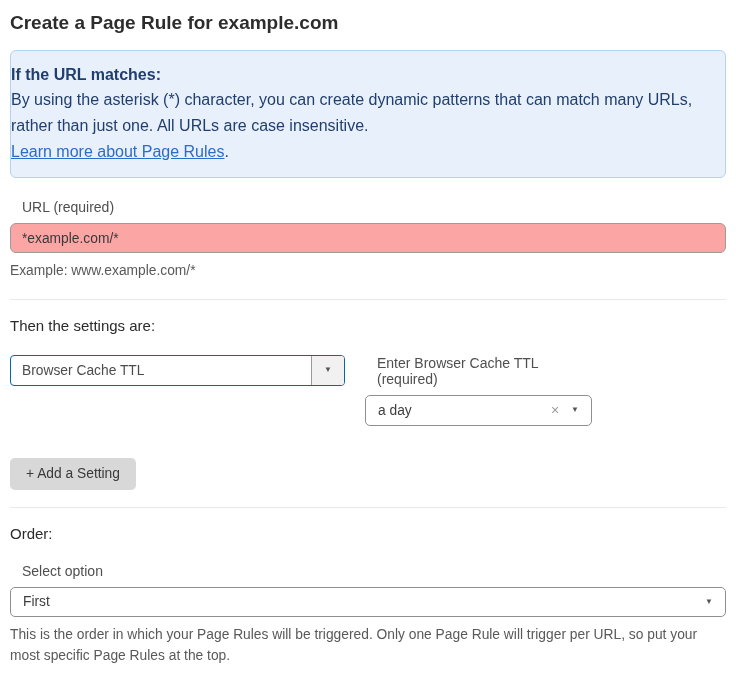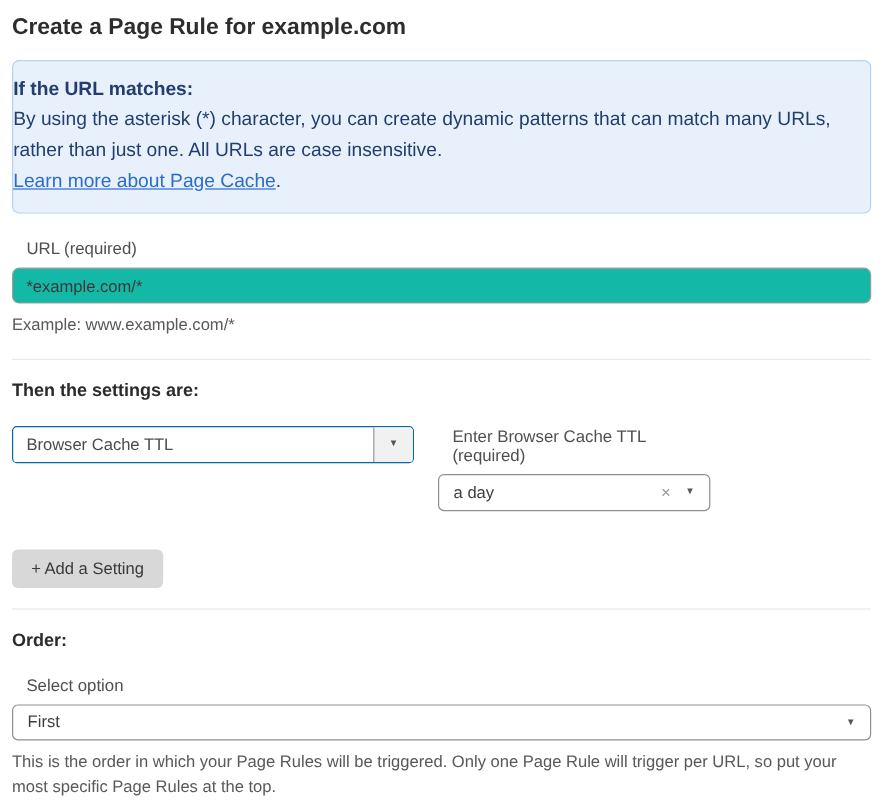--- a/index.html
+++ b/index.html
@@ -43,37 +43,37 @@
   .mt-section { margin-top: 21px; }
   .text-input {
     width: 100%;
     height: 30px;
     border: 1px solid #9b9b9b;
     border-radius: 6px;
     padding: 0 11px;
     font-family: "Liberation Sans", sans-serif;
     font-size: 13.8px;
     color: #3a3a3a;
-    background: #14b8a6;
+    background: #fca5a5;
     outline: none;
   }
   .helper {
     font-size: 13.8px;
     color: #595959;
     margin-top: 7px;
     line-height: 1.55;
   }
   hr.divider {
     border: none;
     border-top: 1px solid #e8e8e8;
     margin: 17px 0;
   }
   h2.section-heading {
     font-size: 15px;
-    font-weight: 700;
+    font-weight: 400;
     color: #2b2b2b;
     margin: 2px 0 0;
   }
   .row { display: flex; gap: 20px; margin-top: 21px; }
   .col-setting { width: 335px; }
   .col-ttl { width: 227px; }
   .select-split {
     display: flex;
     align-items: stretch;
     height: 31px;
@@ -131,21 +131,21 @@
 </head>
 <body>
 
 <div data-name="create-page-rule-form">
 
   <h1 data-name="page-title">Create a Page Rule for example.com</h1>
 
   <div class="info-box" data-name="url-match-info-box">
     <div class="info-heading" data-name="info-box-heading">If the URL matches:</div>
     <div class="info-body" data-name="info-box-body">By using the asterisk (*) character, you can create dynamic patterns that can match many URLs, rather than just one. All URLs are case insensitive.</div>
-    <div class="info-link-line" data-name="info-box-link-line"><a class="info-link" data-name="learn-more-link">Learn more about Page Cache</a><span data-name="link-suffix">.</span></div>
+    <div class="info-link-line" data-name="info-box-link-line"><a class="info-link" data-name="learn-more-link">Learn more about Page Rules</a><span data-name="link-suffix">.</span></div>
   </div>
 
   <div class="mt-section" data-name="url-field-group">
     <label class="field-label" data-name="url-label">URL (required)</label>
     <input type="text" class="text-input" data-name="url-input" value="*example.com/*" style="">
     <div class="helper" data-name="url-helper-text">Example: www.example.com/*</div>
   </div>
 
   <hr class="divider" data-name="divider">
 

